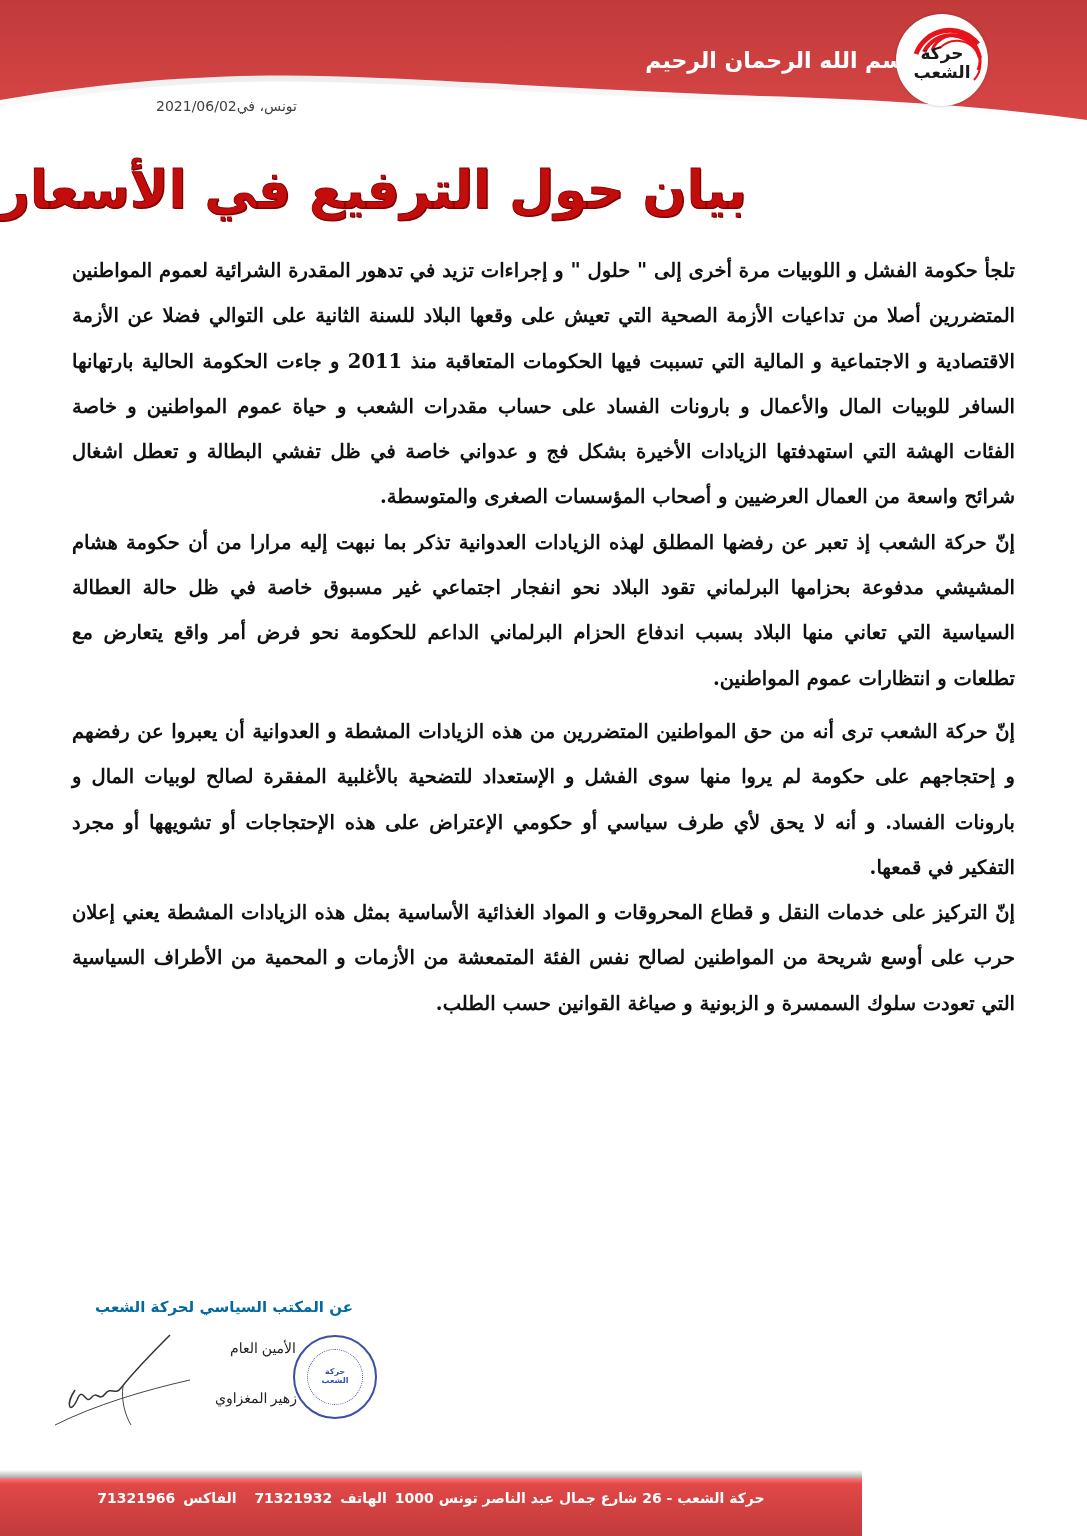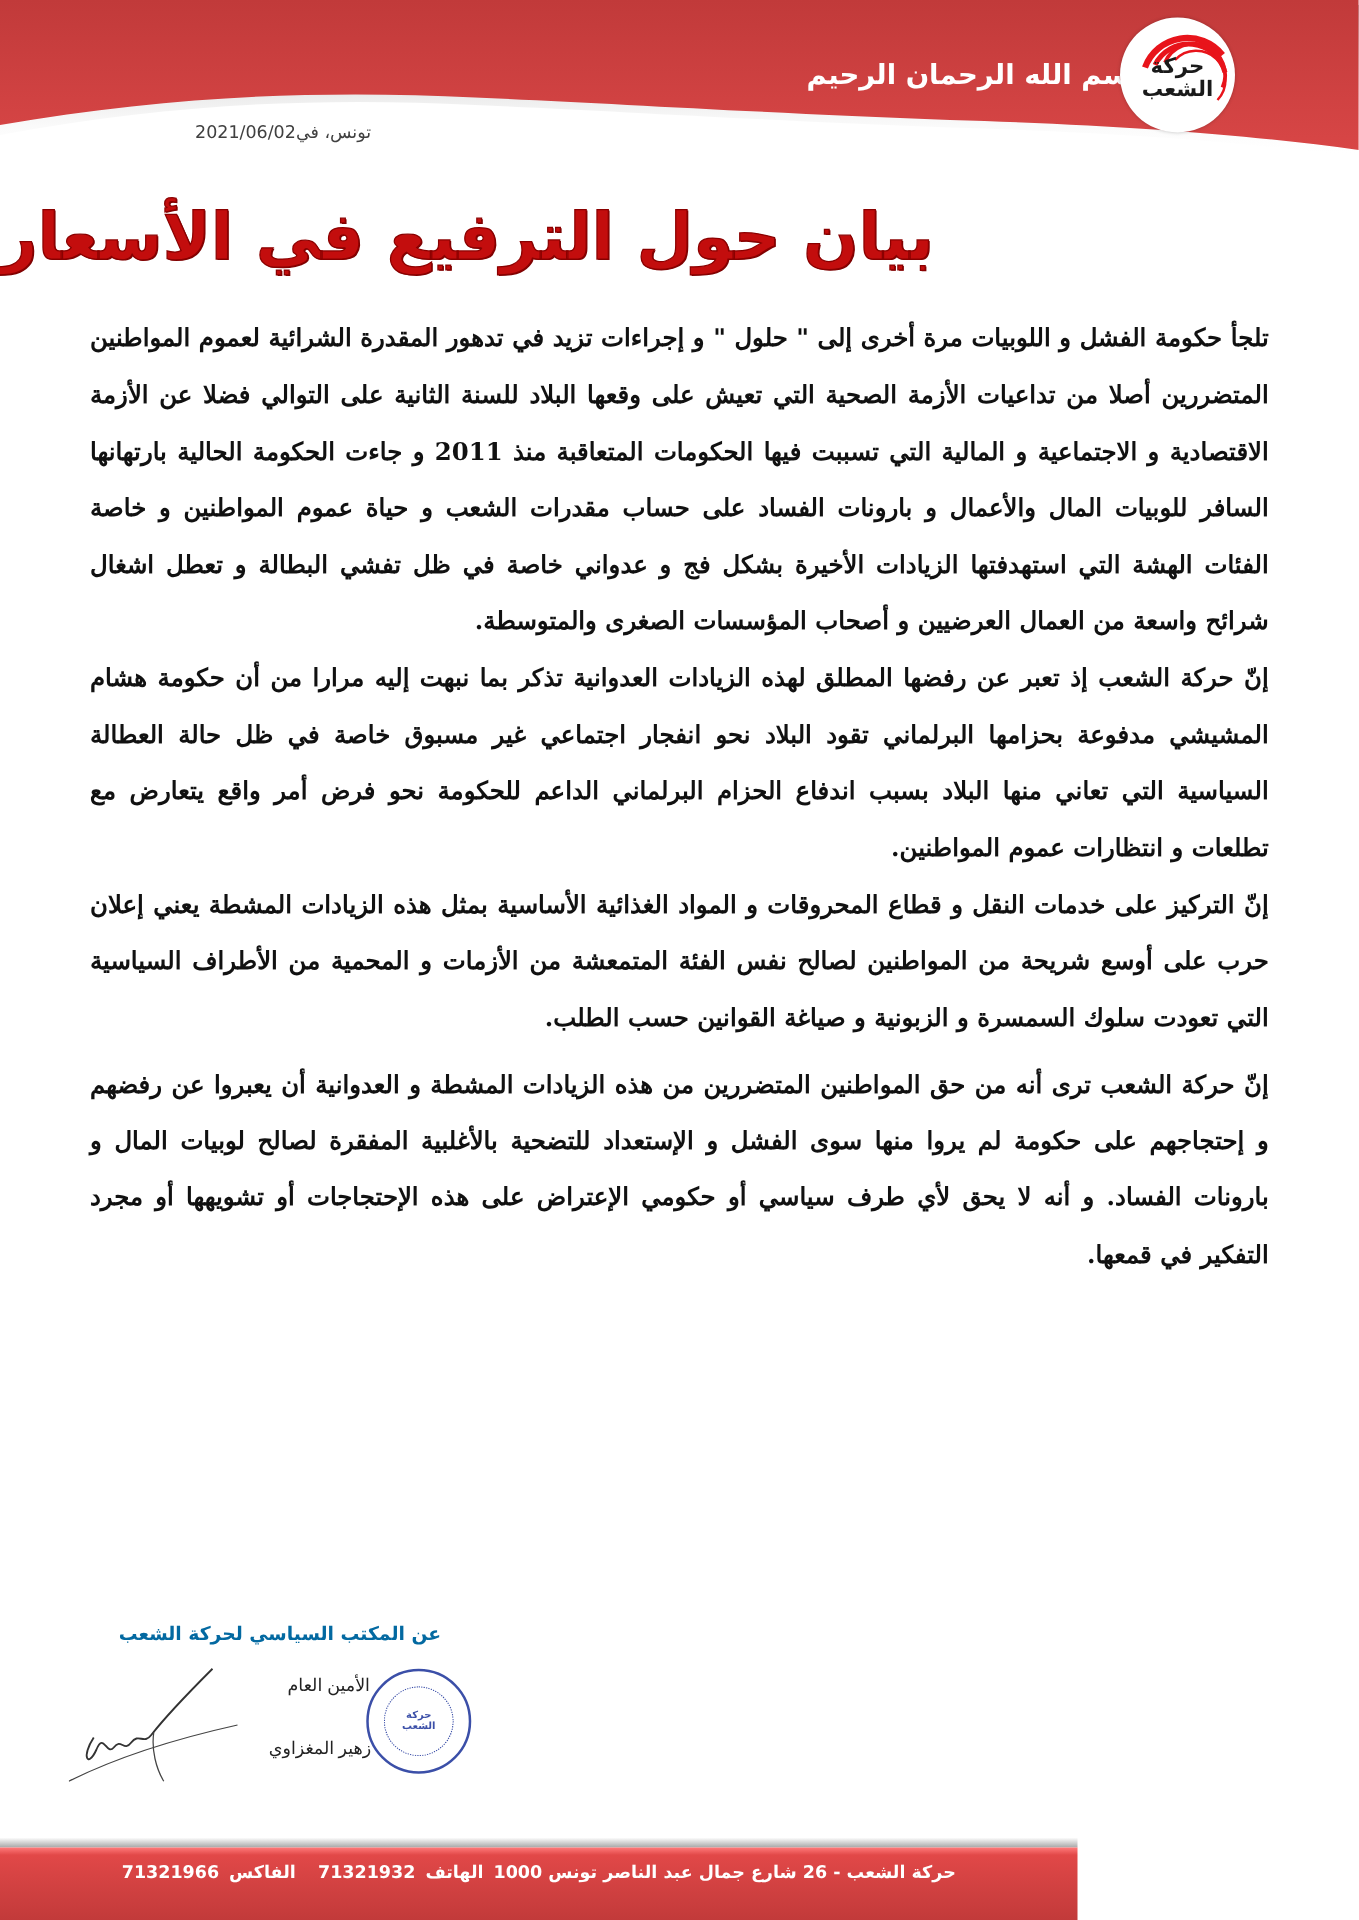--- a/index.html
+++ b/index.html
@@ -59,22 +59,22 @@
     </div>
   </div>
   <div class="date">تونس، في2021/06/02</div>
 </div>
 
 <div class="title">بيان حول الترفيع في الأسعار</div>
 
 <div class="body-text">
   <p>تلجأ حكومة الفشل و اللوبيات مرة أخرى إلى " حلول " و إجراءات تزيد في تدهور المقدرة الشرائية لعموم المواطنين المتضررين أصلا من تداعيات الأزمة الصحية التي تعيش على وقعها البلاد للسنة الثانية على التوالي فضلا عن الأزمة الاقتصادية و الاجتماعية و المالية التي تسببت فيها الحكومات المتعاقبة منذ 2011 و جاءت الحكومة الحالية بارتهانها السافر للوبيات المال والأعمال و بارونات الفساد على حساب مقدرات الشعب و حياة عموم المواطنين و خاصة الفئات الهشة التي استهدفتها الزيادات الأخيرة بشكل فج و عدواني خاصة في ظل تفشي البطالة و تعطل اشغال شرائح واسعة من العمال العرضيين و أصحاب المؤسسات الصغرى والمتوسطة.</p>
   <p>إنّ حركة الشعب إذ تعبر عن رفضها المطلق لهذه الزيادات العدوانية تذكر بما نبهت إليه مرارا من أن حكومة هشام المشيشي مدفوعة بحزامها البرلماني تقود البلاد نحو انفجار اجتماعي غير مسبوق خاصة في ظل حالة العطالة السياسية التي تعاني منها البلاد بسبب اندفاع الحزام البرلماني الداعم للحكومة نحو فرض أمر واقع يتعارض مع تطلعات و انتظارات عموم المواطنين.</p>
+  <p style="margin-top:8px">إنّ حركة الشعب ترى أنه من حق المواطنين المتضررين من هذه الزيادات المشطة و العدوانية أن يعبروا عن رفضهم و إحتجاجهم على حكومة لم يروا منها سوى الفشل و الإستعداد للتضحية بالأغلبية المفقرة لصالح لوبيات المال و بارونات الفساد. و أنه لا يحق لأي طرف سياسي أو حكومي الإعتراض على هذه الإحتجاجات أو تشويهها أو مجرد التفكير في قمعها.</p>
   <p>إنّ التركيز على خدمات النقل و قطاع المحروقات و المواد الغذائية الأساسية بمثل هذه الزيادات المشطة يعني إعلان حرب على أوسع شريحة من المواطنين لصالح نفس الفئة المتمعشة من الأزمات و المحمية من الأطراف السياسية التي تعودت سلوك السمسرة و الزبونية و صياغة القوانين حسب الطلب.</p>
-  <p style="margin-top:8px">إنّ حركة الشعب ترى أنه من حق المواطنين المتضررين من هذه الزيادات المشطة و العدوانية أن يعبروا عن رفضهم و إحتجاجهم على حكومة لم يروا منها سوى الفشل و الإستعداد للتضحية بالأغلبية المفقرة لصالح لوبيات المال و بارونات الفساد. و أنه لا يحق لأي طرف سياسي أو حكومي الإعتراض على هذه الإحتجاجات أو تشويهها أو مجرد التفكير في قمعها.</p>
 </div>
 
 <div class="sig-block">
   <div class="sig-office">عن المكتب السياسي لحركة الشعب</div>
   <svg class="signature" width="140" height="100">
     <path d="M20,60 C10,75 15,85 22,70 C28,55 30,75 36,68 C42,60 44,72 50,64 C56,56 60,66 66,58 C80,40 100,20 115,5" stroke="#333" stroke-width="1.5" fill="none"></path>
     <path d="M0,95 C40,75 90,60 135,50" stroke="#444" stroke-width="1" fill="none"></path>
     <path d="M68,56 C66,70 70,85 76,95" stroke="#444" stroke-width="1" fill="none"></path>
   </svg>
   <div class="sig-role">الأمين العام</div>

